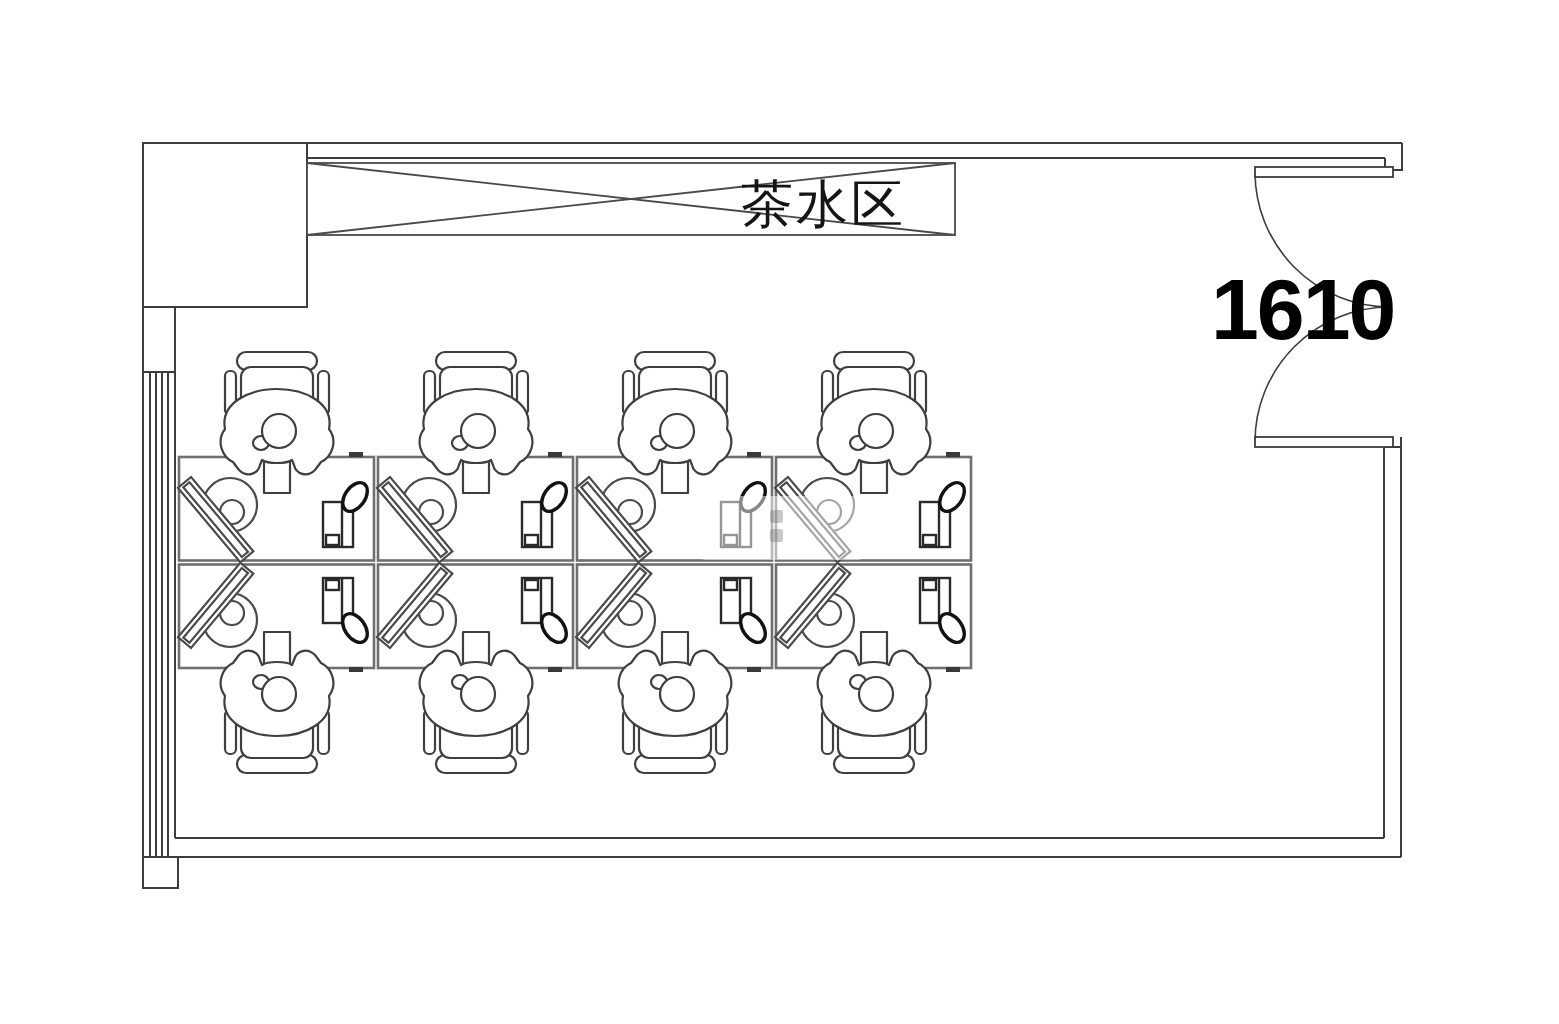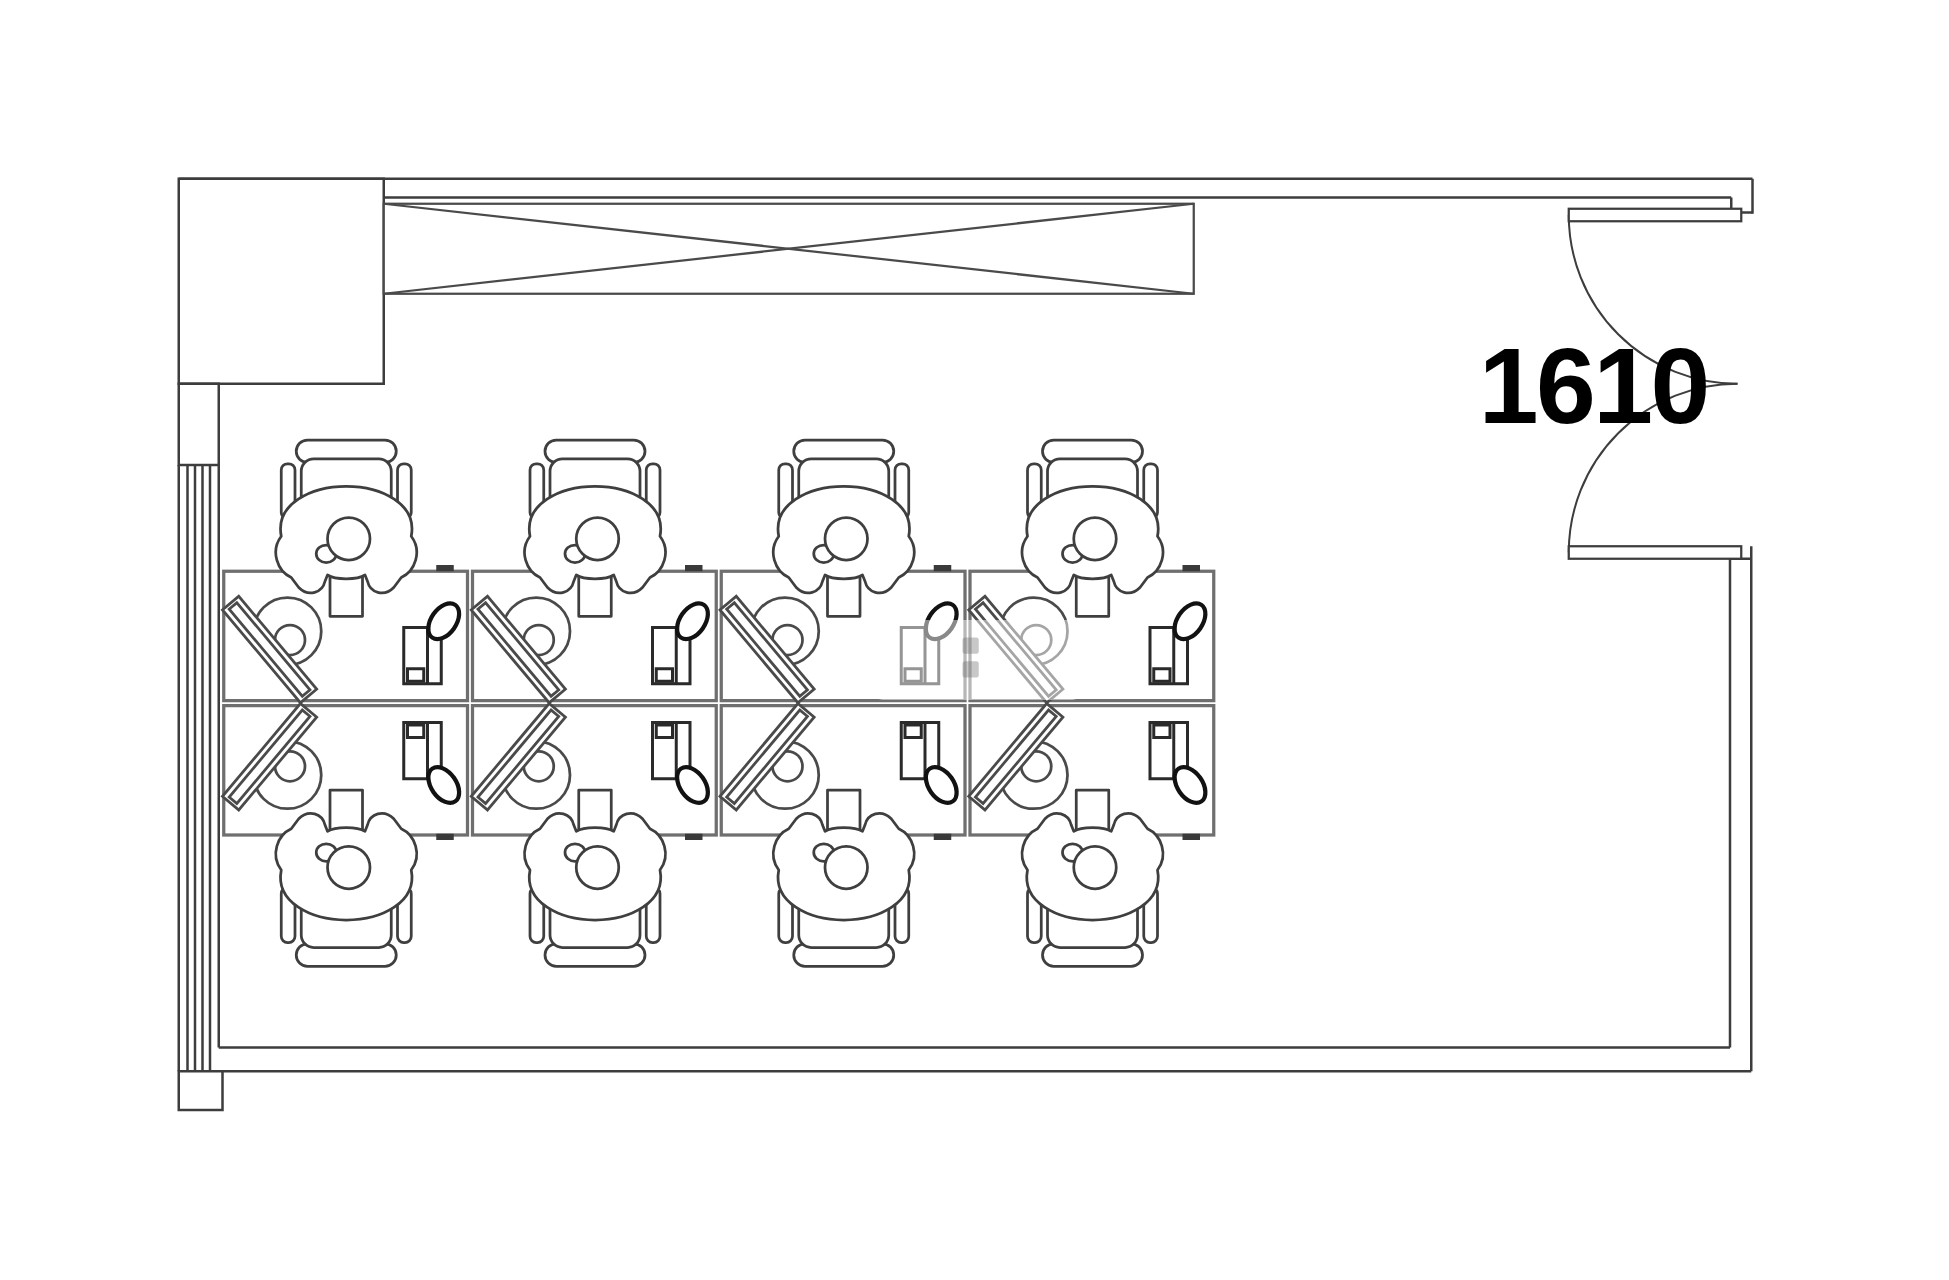--- a/index.html
+++ b/index.html
@@ -17,21 +17,21 @@
   .mon    {stroke:#4a4a4a;stroke-width:2.2;fill:#fff;}
   .ph     {stroke:#2a2a2a;stroke-width:2.4;fill:#fff;}
   .cord   {stroke:#161616;stroke-width:2.4;fill:none;stroke-linejoin:round;}
   .handset{stroke:#121212;stroke-width:3.4;fill:#fff;}
   .door   {stroke:#3d3d3d;stroke-width:1.8;fill:#fff;}
   .arc    {stroke:#3d3d3d;stroke-width:1.6;fill:none;}
   
   .label-tea{position:absolute;left:741px;top:173px;
     font-family:"DejaVu Serif","Liberation Serif",serif;
     font-size:52px;line-height:62px;letter-spacing:3px;color:#151515;white-space:nowrap;}
-  .label-room{position:absolute;left:1183px;top:262px;
+  .label-room{position:absolute;left:1211px;top:262px;
     font-family:"Liberation Sans",sans-serif;
     font-size:86px;line-height:94px;font-weight:700;letter-spacing:-2px;color:#000;white-space:nowrap;}
   
   .watermark{position:absolute;left:698px;top:496px;width:168px;height:64px;
     background:rgba(255,255,255,.5);border-radius:8px;}
   .wm-dot{position:absolute;width:13px;height:13px;background:rgba(110,110,110,.38);border-radius:2px;}
   .wm-dot.d1{left:72px;top:14px;}
   .wm-dot.d2{left:72px;top:33px;}
 </style>
 </head>
@@ -150,14 +150,15 @@
       <use href="#sym-station" transform="translate(575,670) scale(1,-1)"></use>
       <use href="#sym-station" transform="translate(774,670) scale(1,-1)"></use>
     </g>
   </svg>
 
   <div class="watermark">
     <div class="wm-dot d1"></div>
     <div class="wm-dot d2"></div>
   </div>
 
+  <div class="label-tea">茶水区</div>
   <div class="label-room">1610</div>
 </div>
 
 </body></html>

